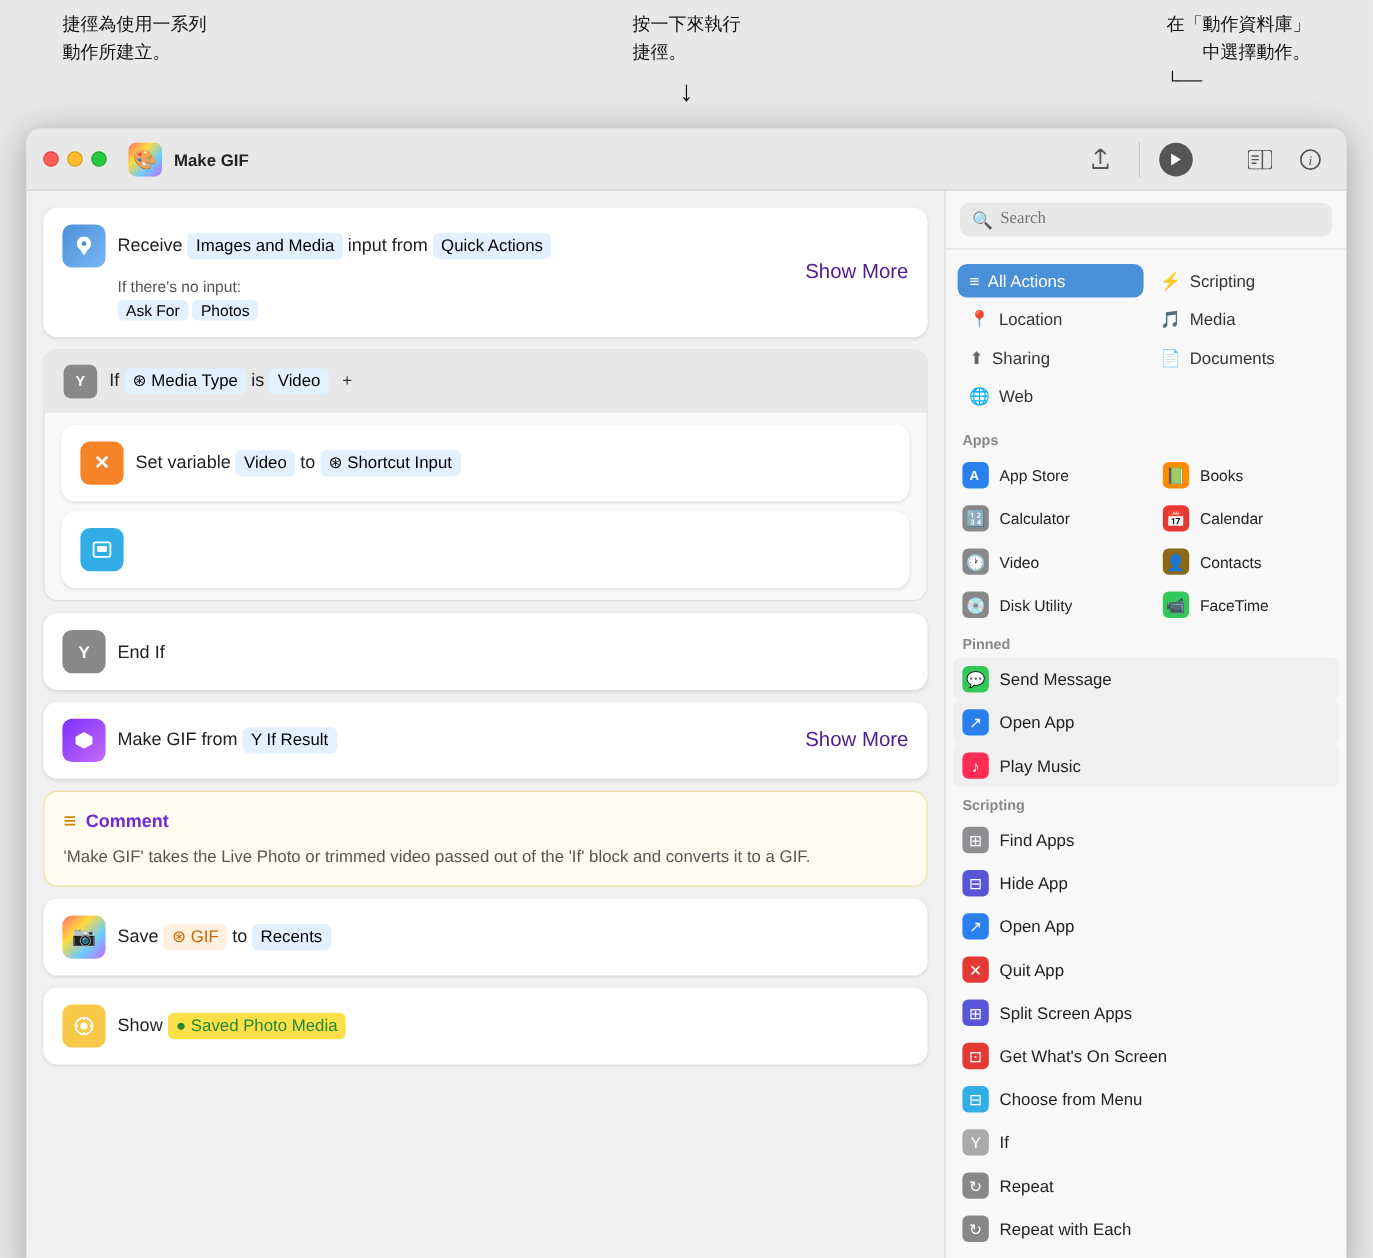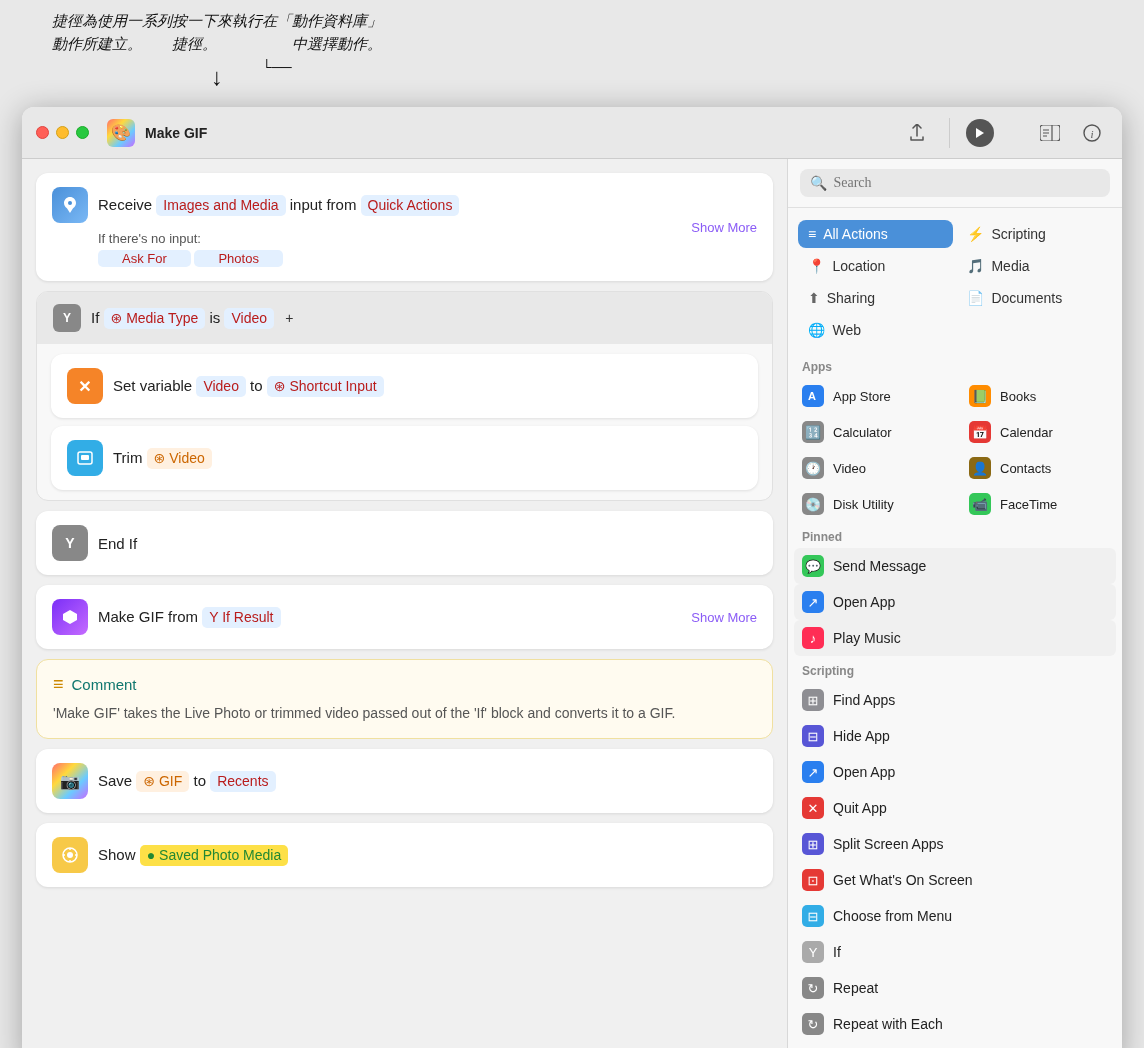--- a/index.html
+++ b/index.html
@@ -163,39 +163,39 @@
       flex: 1;
       line-height: 1.4;
     }
     .action-text .token {
       display: inline-block;
       padding: 1px 7px;
       border-radius: 5px;
       font-size: 14px;
       font-weight: 500;
     }
-    .token-blue { background: #e3f0ff; color: #b91c1c; }
+    .token-blue { background: #e3f0ff; color: #000000; }
     .token-orange { background: #fff0e0; color: #cc6600; }
     .token-green { background: #fde047; color: #228833; }
     .show-more {
-      color: #8b5cf6;
-      font-size: 13px;
+      color: #4c1d95;
+      font-size: 17px;
       cursor: pointer;
       position: absolute;
       right: 16px;
       top: 50%;
       transform: translateY(-50%);
     }
     .sub-text {
       font-size: 13px;
       color: #555;
       margin-top: 8px;
       margin-left: 46px;
     }
-    .sub-text .token { display: inline-block; padding: 1px 24px; border-radius: 5px; font-size: 13px; font-weight: 500; text-align: center; }
+    .sub-text .token { display: inline-block; padding: 1px 7px; border-radius: 5px; font-size: 13px; font-weight: 500; text-align: center; }
 
     
     .if-group {
       border-radius: 12px;
       overflow: hidden;
       background: #f8f8f8;
       border: 1px solid #e0e0e0;
     }
     .if-header {
       background: #e8e8e8;
@@ -230,22 +230,22 @@
       padding: 14px 16px;
       border: 1px solid #f0e0a0;
     }
     .comment-header {
       display: flex;
       align-items: center;
       gap: 8px;
       margin-bottom: 8px;
     }
     .comment-title {
-      color: #0f766e;
-      font-weight: 400;
+      color: #6d28d9;
+      font-weight: 700;
       font-size: 15px;
     }
     .comment-body {
       font-size: 14px;
       color: #555;
       line-height: 1.5;
     }
 
     
     .sidebar {
@@ -362,24 +362,23 @@
     .ic-pink { background: #ff2d55; color: white; }
     .ic-cyan { background: #32ade6; color: white; }
     .ic-brown { background: #8b6914; color: white; }
     .ic-grid { background: #8e8e93; color: white; }
     .ic-if { background: #aaaaaa; color: white; }
 
     
     .top-annotations {
       width: 1100px;
       display: flex;
-      justify-content: flex-start;
+      justify-content: space-between;
       margin-bottom: 12px;
       padding: 0 30px;
-      font-style: italic;
     }
     .ann-block {
       display: flex;
       flex-direction: column;
       align-items: flex-start;
       font-size: 15px;
       color: #111;
       line-height: 1.5;
       max-width: 200px;
     }
@@ -492,23 +491,20 @@
           </div>
 
           <div class="action-block">
             <div class="action-block-header">
               <div class="action-icon" style="background:#32ade6;">
                 <svg width="18" height="18" viewBox="0 0 18 18" fill="white">
                   <rect x="2" y="3" width="14" height="12" rx="2" fill="none" stroke="white" stroke-width="1.5"></rect>
                   <rect x="5" y="6" width="8" height="5" rx="1" fill="white"></rect>
                 </svg>
               </div>
-              <div class="action-text">
-                Trim <span class="token token-orange">⊛ Video</span>
-              </div>
             </div>
           </div>
         </div>
       </div>
 
       <div class="action-block">
         <div class="action-block-header">
           <div class="action-icon" style="background:#888;">
             <span style="color:white;font-weight:700;font-size:14px;">Y</span>
           </div>

